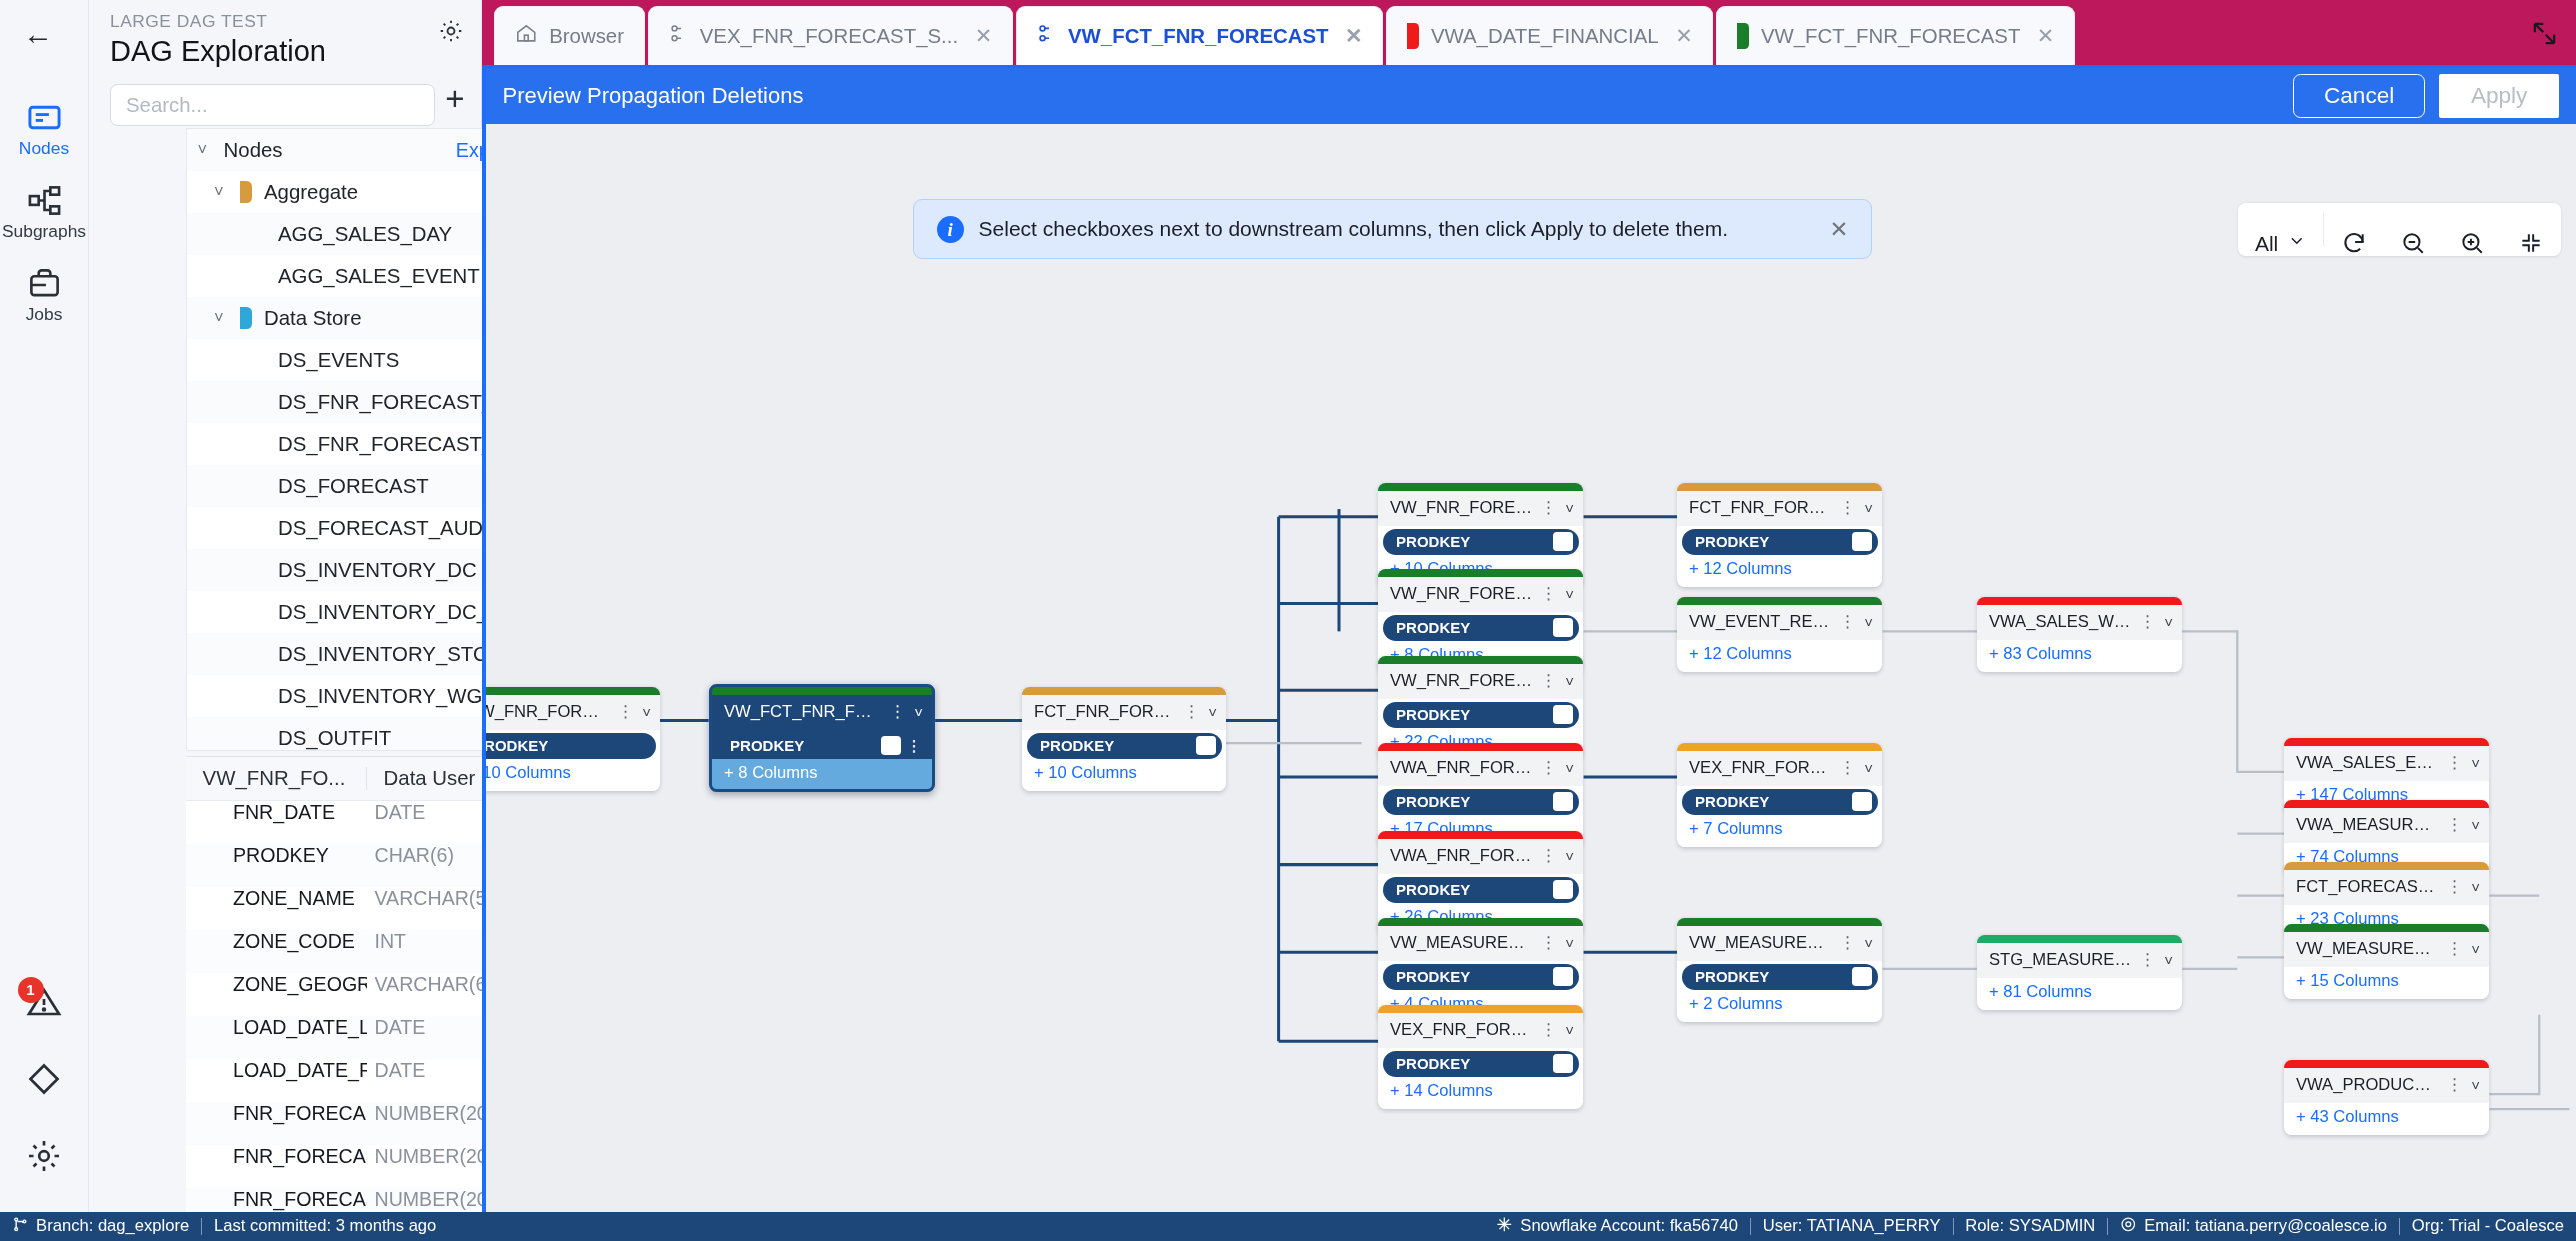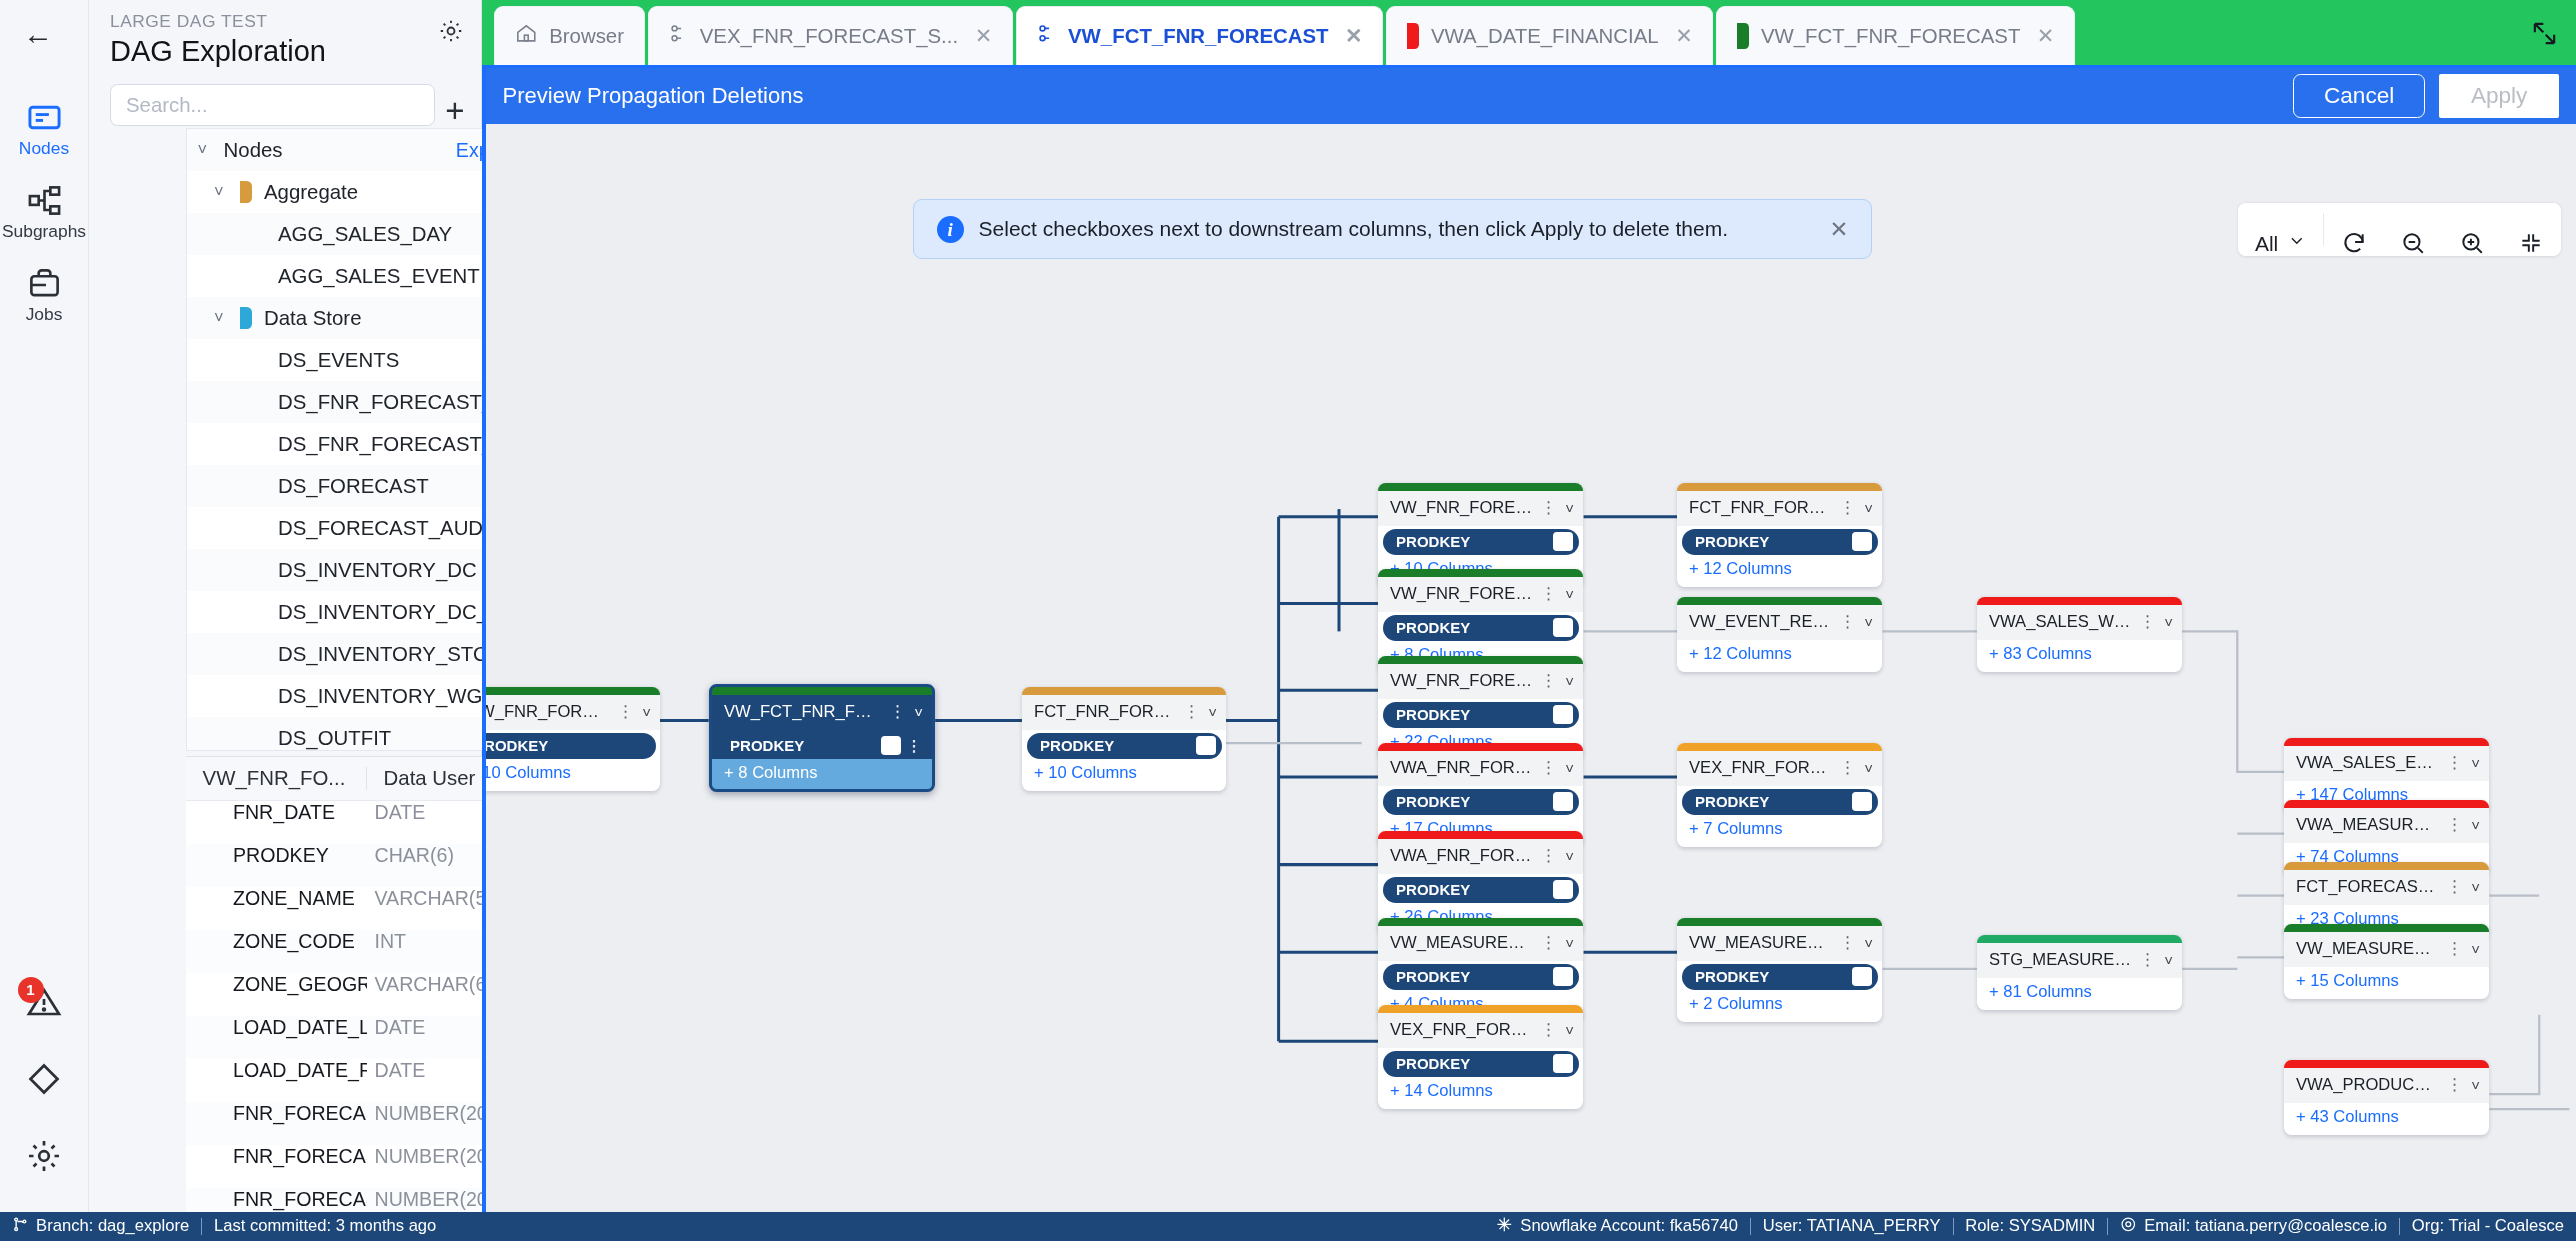--- a/index.html
+++ b/index.html
@@ -35,21 +35,21 @@
     position:absolute; left:89px; top:0; width:393px; height:1212px;
     background:#f4f6fa; border-right:0.8px solid #dfe3ec;
   }
   .sb-head { padding:10.6px 15px 4.5px 21px; position:relative; }
   .sb-eyebrow { font-size:17.4px; color:#8a909c; letter-spacing:0.5px; }
   .sb-title { font-size:29px; color:#121418; margin-top:3px; }
   .sb-back {
     position:absolute; left:-66px; top:16.6px; font-size:30px; color:#25282e; cursor:pointer;
   }
   .sb-gear { position:absolute; right:16.6px; top:18px; cursor:pointer; }
-  .sb-search-row { display:flex; align-items:flex-end; gap:10.6px; padding:12px 16.6px 10.6px 21px; }
+  .sb-search-row { display:flex; align-items:flex-start; gap:10.6px; padding:12px 16.6px 10.6px 21px; }
   .sb-search {
     flex:1 1 auto; height:42px; border:0.8px solid #d5dae4; border-radius:7.5px; background:#fff;
     padding:0 15px; font-size:20.4px; color:#111; font-family:inherit;
   }
   .sb-search::placeholder { color:#b3b9c4; }
   .sb-plus { font-size:33px; color:#2b2f36; line-height:30px; cursor:pointer; }
 
   .tree {
     position:absolute; left:97px; top:128px; width:377px; height:623px;
     background:#fff; border:0.8px solid #e4e8f0; overflow:hidden;
@@ -75,21 +75,21 @@
   .meta-body { position:relative; height:411px; overflow:hidden; }
   .mrow { display:flex; height:43px; align-items:flex-start; }
   .mrow:nth-child(odd){ background:#fbfcfe; }
   .mrow .n { width:181px; padding-left:47px; font-size:19.6px; color:#15181e; white-space:nowrap; overflow:hidden; }
   .mrow .t { flex:1 1 auto; padding-left:7.5px; font-size:19.6px; color:#8b909b; white-space:nowrap; }
   .meta-scroll { position:absolute; right:3.8px; top:10.6px; width:8.3px; height:279px; background:#c5c9d2; border-radius:4.5px; }
 
   
   .tabbar {
     position:absolute; left:482px; top:0; width:2094px; height:65px;
-    background:#22c55e; display:flex; align-items:flex-end; padding-left:12px; gap:3px;
+    background:#be185d; display:flex; align-items:flex-end; padding-left:12px; gap:3px;
   }
   .tab {
     height:59px; min-width:0; display:flex; align-items:center; gap:12px;
     padding:0 19.6px; border-radius:9px 9px 0 0; background:#f8f9fc; color:#767c88;
     font-size:20.4px; cursor:pointer; border:0.8px solid #edf0f5; border-bottom:none;
   }
   .tab.active { background:#fff; color:#1a4fd6; font-weight:bold; border-color:#e4e8f0; }
   .tab .tb { width:12px; height:26px; border-radius:0 4.5px 4.5px 0; }
   .tab .x { color:#9aa0ac; font-size:21px; margin-left:4.5px; }
   .tab .home { font-size:22.6px; color:#7b818d; }

